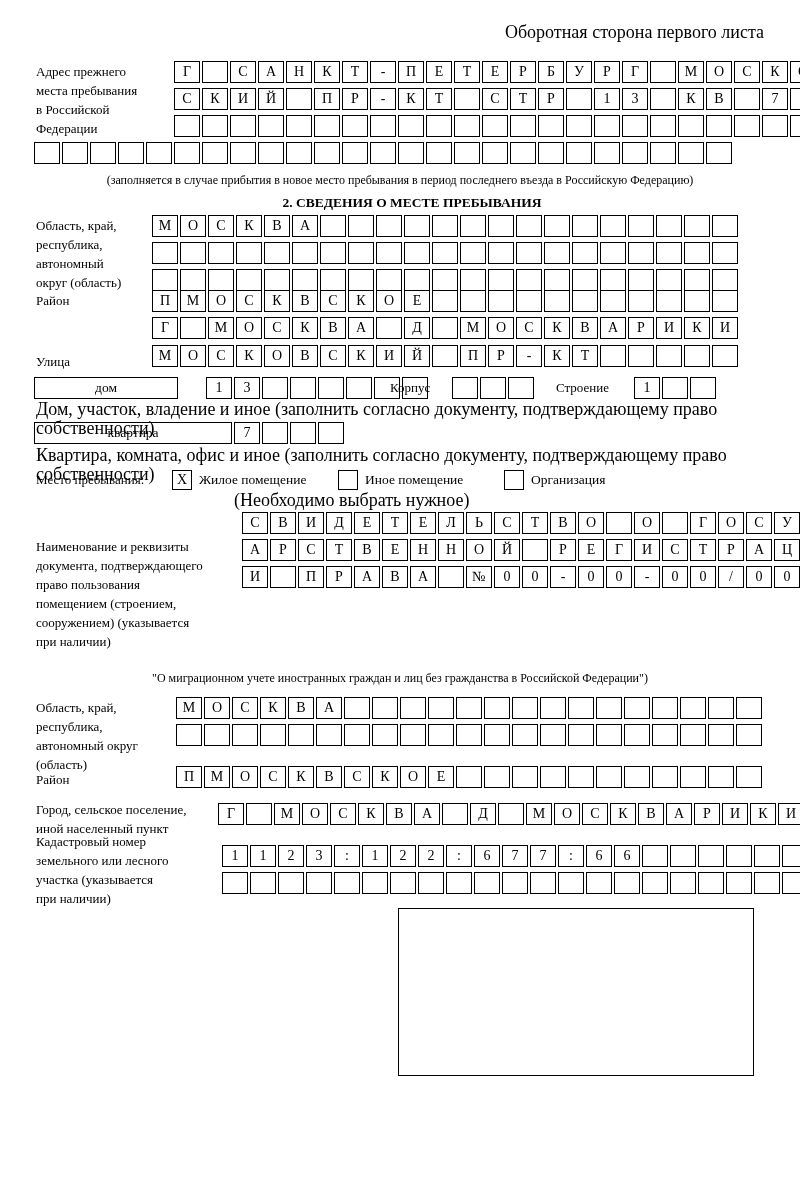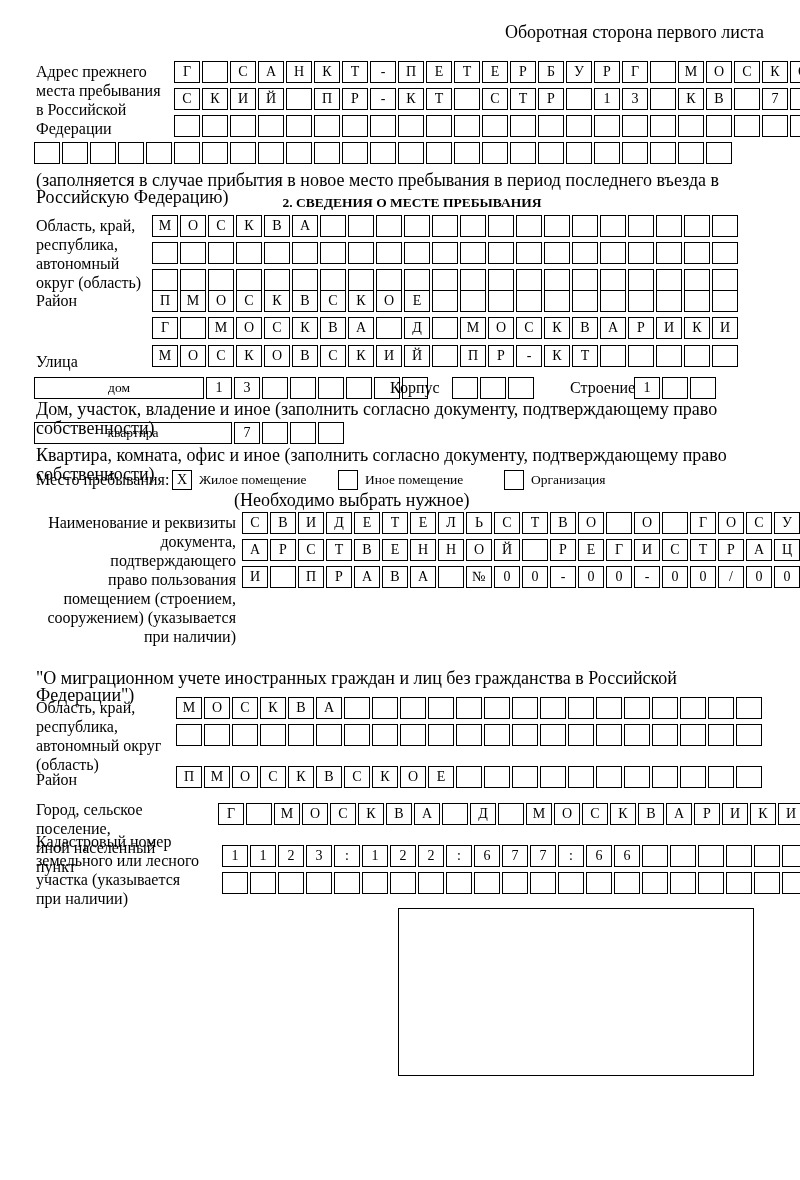--- a/index.html
+++ b/index.html
@@ -21,21 +21,21 @@
     height: 1180px;
   }
   .hdr-right {
     position: absolute;
     right: 36px;
     top: 22px;
     font-size: 18px;
   }
   .lbl {
     position: absolute;
-    font-size: 16px;
+    font-size: 13px;
     line-height: 19px;
     white-space: pre-line;
   }
   .lbl.small { font-size: 18px; }
   .center {
     position: absolute;
     text-align: center;
     font-size: 13px;
     line-height: 17px;
     margin-left: 12px;
@@ -83,21 +83,22 @@
     align-items: center;
     gap: 7px;
   }
   .bigbox {
     position: absolute;
     border: 1px solid #000;
     box-sizing: border-box;
   }
   .footnote {
     position: absolute;
-    font-size: 18px;
+    text-align: center;
+    font-size: 12px;
     line-height: 17px;
   }
 </style>
 </head>
 <body>
 
 <div class="page">
 
   <div class="hdr-right">Оборотная сторона первого листа</div>
 
@@ -354,38 +355,38 @@
       <div class="cell">-</div>
       <div class="cell">К</div>
       <div class="cell">Т</div>
       <div class="cell"></div>
       <div class="cell"></div>
       <div class="cell"></div>
       <div class="cell"></div>
       <div class="cell"></div>
     </div>
 
-  <div class="fieldbox" style="left:34px; top:377px; width:170px;">дом</div>
+  <div class="fieldbox" style="left:34px; top:377px; width:144px;">дом</div>
   <div class="boxrow" id="s2-house" style="left:206px; top:377px;">
       <div class="cell">1</div>
       <div class="cell">3</div>
       <div class="cell"></div>
       <div class="cell"></div>
       <div class="cell"></div>
       <div class="cell"></div>
       <div class="cell"></div>
       <div class="cell"></div>
     </div>
   <div class="lbl" style="left:390px; top:378px;">Корпус</div>
   <div class="boxrow" id="s2-korpus" style="left:452px; top:377px;">
       <div class="cell"></div>
       <div class="cell"></div>
       <div class="cell"></div>
     </div>
-  <div class="lbl" style="left:556px; top:378px;margin-left:14px;">Строение</div>
+  <div class="lbl" style="left:556px; top:378px;">Строение</div>
   <div class="boxrow" id="s2-stroenie" style="left:634px; top:377px;">
       <div class="cell">1</div>
       <div class="cell"></div>
       <div class="cell"></div>
     </div>
 
   <div class="lbl small" style="left:36px; top:400px;">Дом, участок, владение и иное (заполнить согласно документу, подтверждающему право собственности)</div>
 
   <div class="fieldbox" style="left:34px; top:422px; width:198px;">квартира</div>
   <div class="boxrow" id="s2-flat" style="left:234px; top:422px;">
@@ -404,21 +405,21 @@
   <div class="inline-opt" style="left:338px; top:470px;">
     <span class="chk"></span>
     <span>Иное помещение</span>
   </div>
   <div class="inline-opt" style="left:504px; top:470px;">
     <span class="chk"></span>
     <span>Организация</span>
   </div>
   <div class="lbl small" style="left:234px; top:491px;">(Необходимо выбрать нужное)</div>
 
-  <div class="lbl" style="left:36px; top:513px; width:200px;text-align:right;">Наименование и реквизиты
+  <div class="lbl" style="left:36px; top:537px; width:200px;">Наименование и реквизиты
 документа, подтверждающего
 право пользования
 помещением (строением,
 сооружением) (указывается
 при наличии)</div>
   <div class="boxrow" id="s2-doc1" style="left:242px; top:512px;">
       <div class="cell">С</div>
       <div class="cell">В</div>
       <div class="cell">И</div>
       <div class="cell">Д</div>

